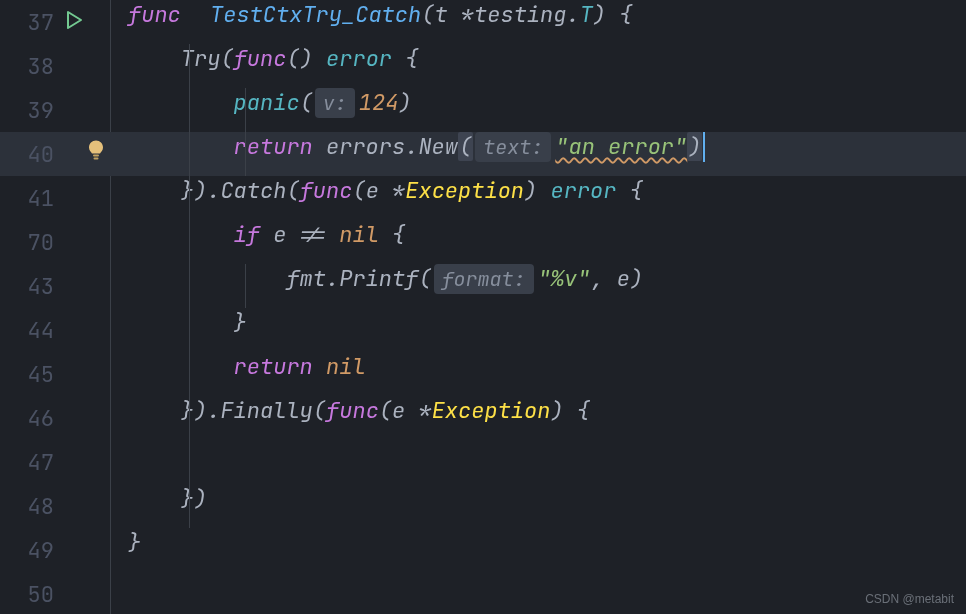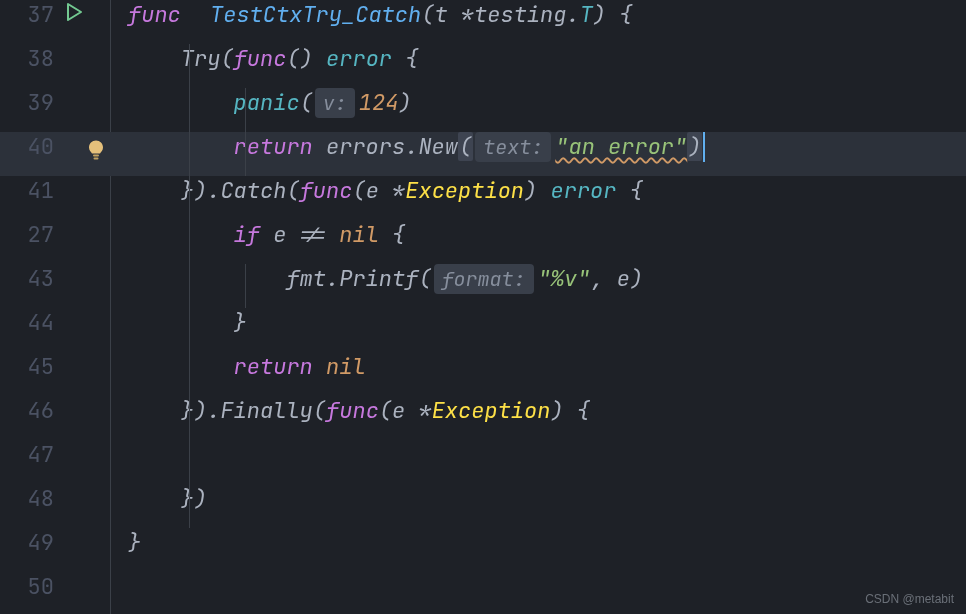--- a/index.html
+++ b/index.html
@@ -18,20 +18,21 @@
     display:flex;
     align-items:center;
     height:44px;
     position:relative;
   }
   .line.active { background:#2c313a; }
   .gutter {
     width:110px;
     flex:0 0 110px;
     display:flex;
+    align-items:center;
     justify-content:flex-start;
     padding-left:20px;
     height:100%;
     position:relative;
   }
   .lineno {
     color:#4b5263;
     font-size:22px;
     width:34px;
     text-align:right;
@@ -176,21 +177,21 @@
       <span class="lineno">41</span>
     </div>
     <div class="code">
       <span class="indent-guide" style="left:79px"></span>
       <span>&nbsp;&nbsp;&nbsp;&nbsp;</span><span class="punc">}).</span><span class="ident">Catch</span><span class="punc">(</span><span class="kw">func</span><span class="punc">(</span><span class="ident">e </span><span class="punc">*</span><span class="type2">Exception</span><span class="punc">) </span><span class="type">error</span><span class="punc"> {</span>
     </div>
   </div>
 
   <div class="line">
     <div class="gutter">
-      <span class="lineno">27</span>
+      <span class="lineno">70</span>
     </div>
     <div class="code">
       <span class="indent-guide" style="left:79px"></span>
       <span>&nbsp;&nbsp;&nbsp;&nbsp;&nbsp;&nbsp;&nbsp;&nbsp;</span><span class="kw">if</span><span> </span><span class="ident">e</span><span class="punc"> != </span><span class="kwnil">nil</span><span class="punc"> {</span>
     </div>
   </div>
 
   <div class="line">
     <div class="gutter">
       <span class="lineno">43</span>

